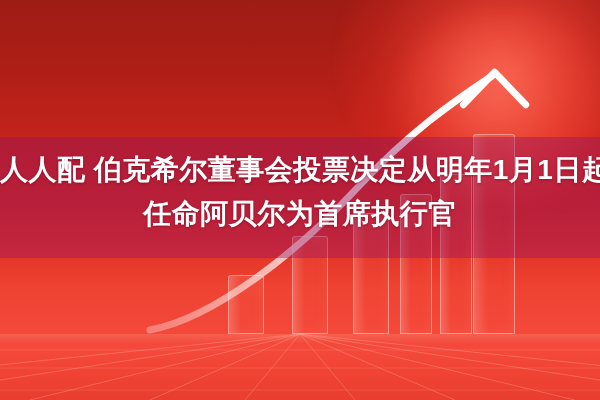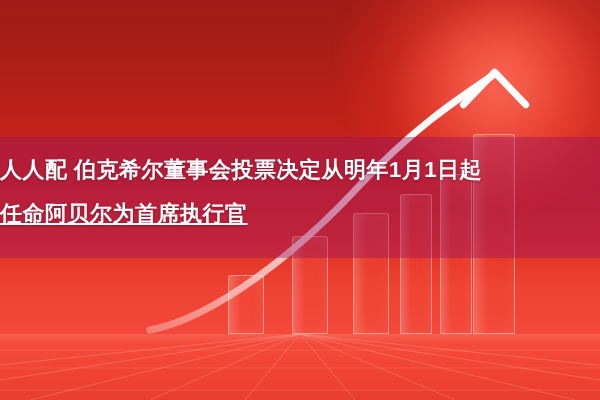--- a/index.html
+++ b/index.html
@@ -93,30 +93,30 @@
     border-radius:3px 0 0 0;
   }
 
   
   .arrow{position:absolute;left:0;top:0;width:600px;height:400px;pointer-events:none;}
 
   
   .headline{
     position:absolute;
     left:0;top:148px;width:600px;
-    text-align:left;
+    text-align:center;
     color:#ffffff;
     font-weight:bold;
-    font-size:22px;
+    font-size:28px;
     line-height:44px;
     letter-spacing:.5px;
     text-shadow:0 1px 3px rgba(90,0,20,.45);
     white-space:nowrap;
   }
-  .headline .l2{display:block;text-decoration:underline;}
+  .headline .l2{display:block;}
 </style>
 </head>
 <body>
 
 <div id="stage">
 
   <div class="glow"></div>
   <div class="glow2"></div>
 
   <div class="bars">

